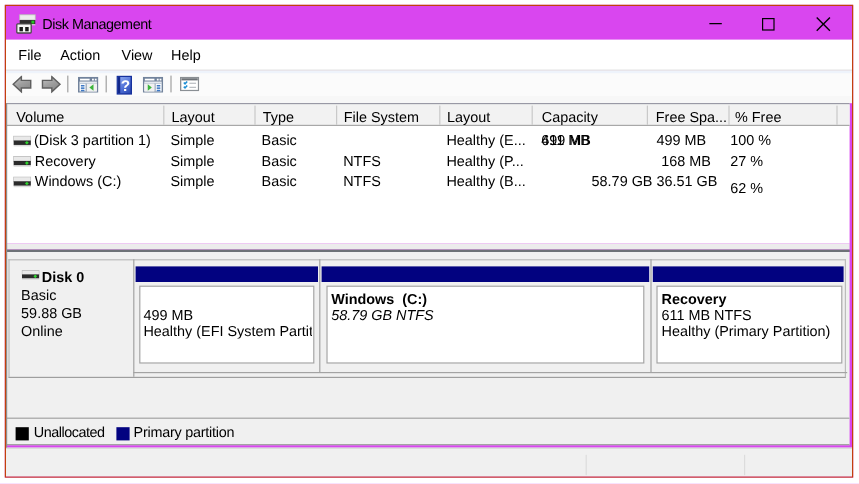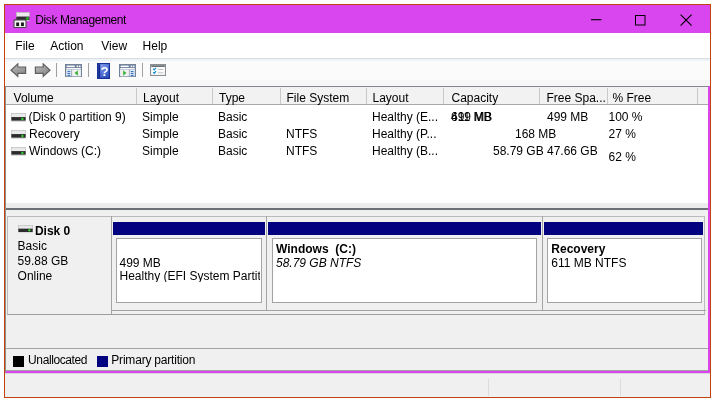--- a/index.html
+++ b/index.html
@@ -147,44 +147,44 @@
       <path d="M11.4 4.4 L13 5.9 L11.4 7.4 L9.8 5.9 Z" fill="#2ed32e"></path>
       <rect x="0.3" y="7.8" width="14.4" height="1.2" fill="#dcdcdc"></rect>
     </svg>
     <svg class="abs" style="left:5.5px;top:59.5px;" width="15" height="10" viewBox="0 0 15 10">
       <rect x="0.3" y="0.4" width="14.4" height="4" fill="#e9e9e9" stroke="#bdbdbd" stroke-width="0.7"></rect>
       <rect x="0.3" y="4.1" width="14.4" height="3.7" fill="#2b2b2b"></rect>
       <path d="M11.4 4.4 L13 5.9 L11.4 7.4 L9.8 5.9 Z" fill="#2ed32e"></path>
       <rect x="0.3" y="7.8" width="14.4" height="1.2" fill="#dcdcdc"></rect>
     </svg>
 
-    <div class="t12" style="left:23.4px;top:23.5px;">(Disk 0 partition 9)</div>
+    <div class="t12" style="left:23.4px;top:23.5px;">(Disk 3 partition 1)</div>
     <div class="t12" style="left:137px;top:23.5px;">Simple</div>
     <div class="t12" style="left:213px;top:23.5px;">Basic</div>
     <div class="t12" style="left:367px;top:23.5px;">Healthy (E...</div>
     <div class="t12" style="left:446px;top:23.5px;">499 MB</div>
     <div class="t12" style="left:542px;top:23.5px;">499 MB</div>
     <div class="t12" style="left:603.5px;top:23.5px;">100 %</div>
 
     <div class="t12" style="left:24px;top:40.5px;">Recovery</div>
     <div class="t12" style="left:137px;top:40.5px;">Simple</div>
     <div class="t12" style="left:213px;top:40.5px;">Basic</div>
     <div class="t12" style="left:281px;top:40.5px;">NTFS</div>
     <div class="t12" style="left:367px;top:40.5px;">Healthy (P...</div>
     <div class="t12" style="left:446px;top:24px;">611 MB</div>
-    <div class="t12" style="left:510px;top:40.5px;">168 MB</div>
+    <div class="t12" style="left:546px;top:40.5px;">168 MB</div>
     <div class="t12" style="left:603.5px;top:40.5px;">27 %</div>
 
     <div class="t12" style="left:24px;top:57.5px;">Windows (C:)</div>
     <div class="t12" style="left:137px;top:57.5px;">Simple</div>
     <div class="t12" style="left:213px;top:57.5px;">Basic</div>
     <div class="t12" style="left:281px;top:57.5px;">NTFS</div>
     <div class="t12" style="left:367px;top:57.5px;">Healthy (B...</div>
     <div class="t12" style="left:446px;top:57.5px;margin-left:42px;">58.79 GB</div>
-    <div class="t12" style="left:542px;top:57.5px;">47.66 GB</div>
+    <div class="t12" style="left:542px;top:57.5px;">36.51 GB</div>
     <div class="t12" style="left:603.5px;top:64px;">62 %</div>
   </div>
 
   <div class="abs" style="left:0;top:198px;width:702.5px;height:4.5px;background:#ececec;"></div>
   <div class="abs" style="left:0;top:202.5px;width:702.5px;height:2px;background:#6d7177;"></div>
 
   <div class="abs" style="left:0;top:204.5px;width:702.5px;height:139.5px;background:#f0f0f0;"></div>
 
   <div class="abs" style="left:1.5px;top:210.5px;width:698.5px;height:99px;border:1px solid #bbbbbb;border-bottom:1.5px solid #9e9e9e;background:#f0f0f0;"></div>
 
@@ -212,20 +212,21 @@
   <div class="abs" style="left:111.4px;top:233.3px;width:145.4px;height:65px;background:#fff;border:1px solid #a3a3a3;"></div>
   <div class="abs" style="left:266.8px;top:233.3px;width:265.7px;height:65px;background:#fff;border:1px solid #a3a3a3;overflow:hidden;"></div>
   <div class="abs" style="left:542.3px;top:233.3px;width:154.6px;height:65px;background:#fff;border:1px solid #a3a3a3;overflow:hidden;"></div>
 
   <div class="t12" style="left:114.5px;top:251.5px;">499 MB</div>
   <div class="t12" style="left:114.5px;top:264.5px;width:140px;overflow:hidden;">Healthy (EFI System Partiti</div>
   <div class="t12" style="left:271px;top:238px;font-weight:bold;">Windows&nbsp; (C:)</div>
   <div class="t12" style="left:271px;top:251.5px;font-style:italic;">58.79 GB NTFS</div>
   <div class="t12" style="left:546.3px;top:238px;font-weight:bold;">Recovery</div>
   <div class="t12" style="left:546.3px;top:251.5px;">611 MB NTFS</div>
+  <div class="t12" style="left:546.3px;top:264.5px;">Healthy (Primary Partition)</div>
 
   <div class="abs" style="left:0;top:342.5px;width:702.5px;height:23px;background:#f0f0f0;border-top:1px solid #a3a3a3;border-bottom:1px solid #a3a3a3;"></div>
   <div class="abs" style="left:7.5px;top:350.5px;width:11px;height:11px;background:#000;"></div>
   <div class="t12" style="left:23.1px;top:348.5px;letter-spacing:-0.4px;">Unallocated</div>
   <div class="abs" style="left:92.1px;top:350.5px;width:11px;height:11px;background:#020280;"></div>
   <div class="t12" style="left:106.3px;top:348.5px;letter-spacing:-0.2px;">Primary partition</div>
 
   <div class="abs" style="left:0;top:367.5px;width:705px;height:24.5px;background:#f0f0f0;border-top:1px solid #d7d7d7;">
     <div class="abs" style="left:483px;top:5px;width:1px;height:17px;background:#dcdcdc;"></div>
     <div class="abs" style="left:615px;top:5px;width:1px;height:17px;background:#dcdcdc;"></div>

